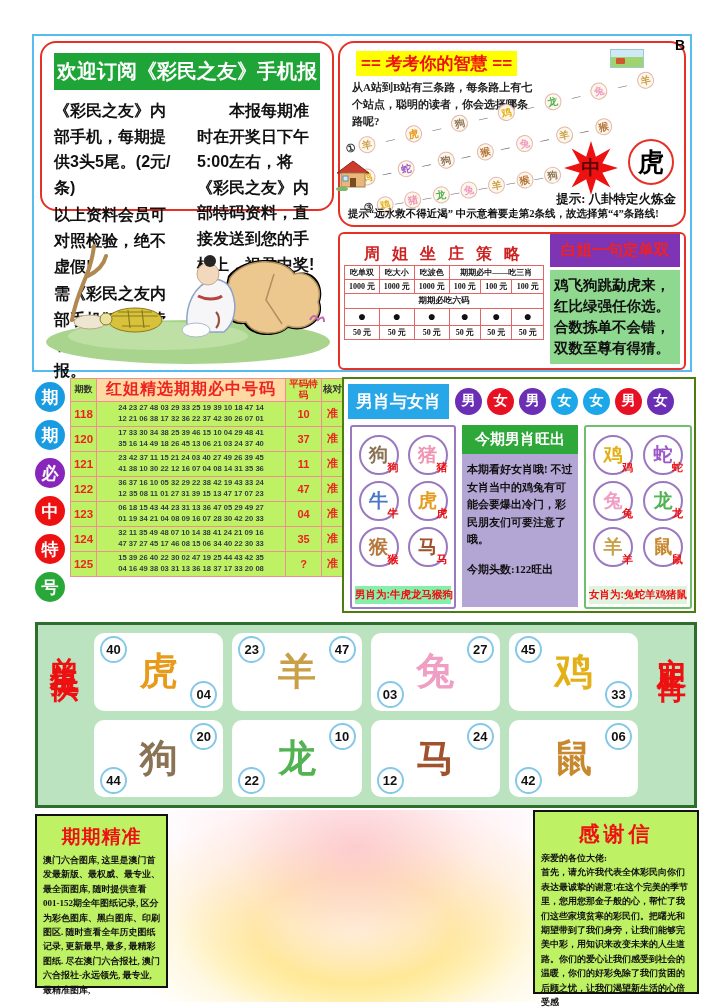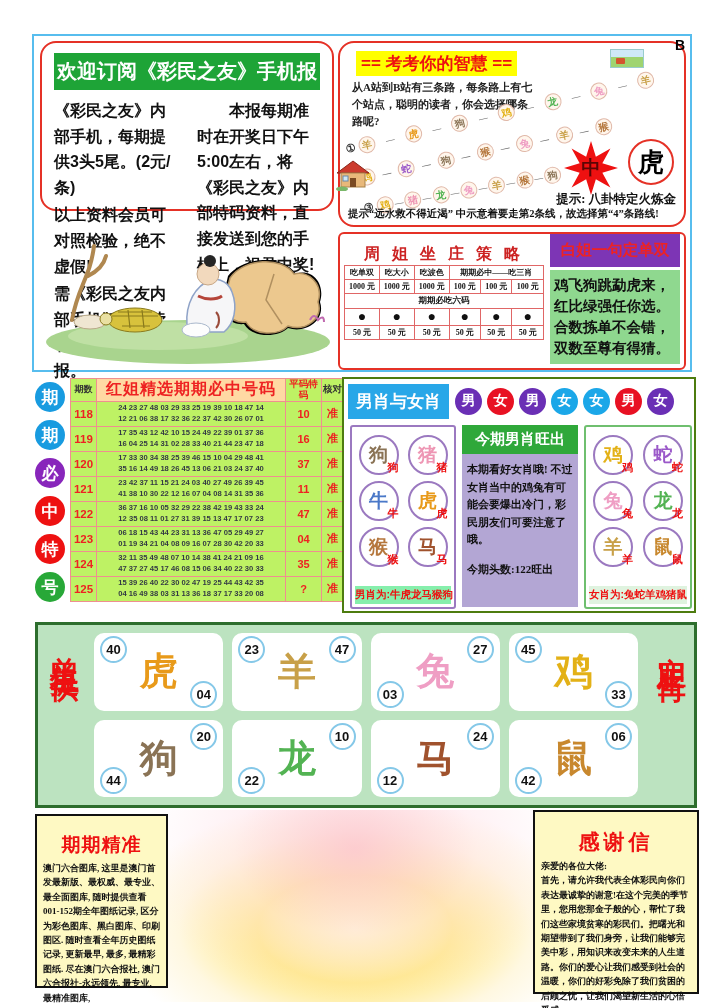--- a/index.html
+++ b/index.html
@@ -107,21 +107,21 @@
   .card-animal { font-size:38px; font-weight:bold; }
   .nbadge { position:absolute; width:27px; height:27px; border:2px solid #85c8e8; border-radius:50%; background:#fff; display:flex; align-items:center; justify-content:center; font-size:13px; font-weight:bold; color:#111; }
   .tl { top:3px; left:6px; } .tr { top:3px; right:6px; } .bl { bottom:3px; left:6px; } .br { bottom:3px; right:6px; }
 
   
   .glow { position:absolute; left:140px; top:810px; width:430px; height:192px;
     background:
       radial-gradient(ellipse at 50% 20%, rgba(252,198,210,0.85) 0%, rgba(255,225,232,0.45) 40%, rgba(255,255,255,0) 70%),
       radial-gradient(ellipse at 50% 62%, #fff6c8 0%, #ffe98a 32%, rgba(255,242,200,0.55) 58%, rgba(255,255,255,0) 78%);
   }
-  .ybox { position:absolute; background:#fef9c3; border:2px solid #111; padding:16px 6px; }
+  .ybox { position:absolute; background:#bef264; border:2px solid #111; padding:8px 6px; }
   .accurate-box { left:35px; top:814px; width:133px; height:174px; }
   .thanks-box { left:533px; top:810px; width:166px; height:184px; }
   .ybox-title { color:#ee1111; font-weight:bold; text-align:center; }
   .accurate-box .ybox-title { font-size:19px; letter-spacing:1px; }
   .thanks-box .ybox-title { font-size:21px; letter-spacing:4px; }
   .ybox-body { font-size:9px; font-weight:bold; line-height:1.6; margin-top:3px; color:#111; font-family:"Liberation Serif", serif; }
 </style>
 </head>
 <body>
 
@@ -320,29 +320,20 @@
         <tr>
     <td class="issue">118</td>
     <td class="numcell">
       <div class="numline">24 23 27 48 03 29 33 25 19 39 10 18 47 14</div>
       <div class="numline">12 21 06 38 17 32 36 22 37 42 30 26 07 01</div>
     </td>
     <td class="special">10</td>
     <td class="check">准</td>
   </tr>
         <tr>
-    <td class="issue">119</td>
-    <td class="numcell">
-      <div class="numline">17 35 43 12 42 10 15 24 49 22 39 01 37 36</div>
-      <div class="numline">16 04 25 14 31 02 28 33 40 21 44 23 47 18</div>
-    </td>
-    <td class="special">16</td>
-    <td class="check">准</td>
-  </tr>
-        <tr>
     <td class="issue">120</td>
     <td class="numcell">
       <div class="numline">17 33 30 34 38 25 39 46 15 10 04 29 48 41</div>
       <div class="numline">35 16 14 49 18 26 45 13 06 21 03 24 37 40</div>
     </td>
     <td class="special">37</td>
     <td class="check">准</td>
   </tr>
         <tr>
     <td class="issue">121</td>

